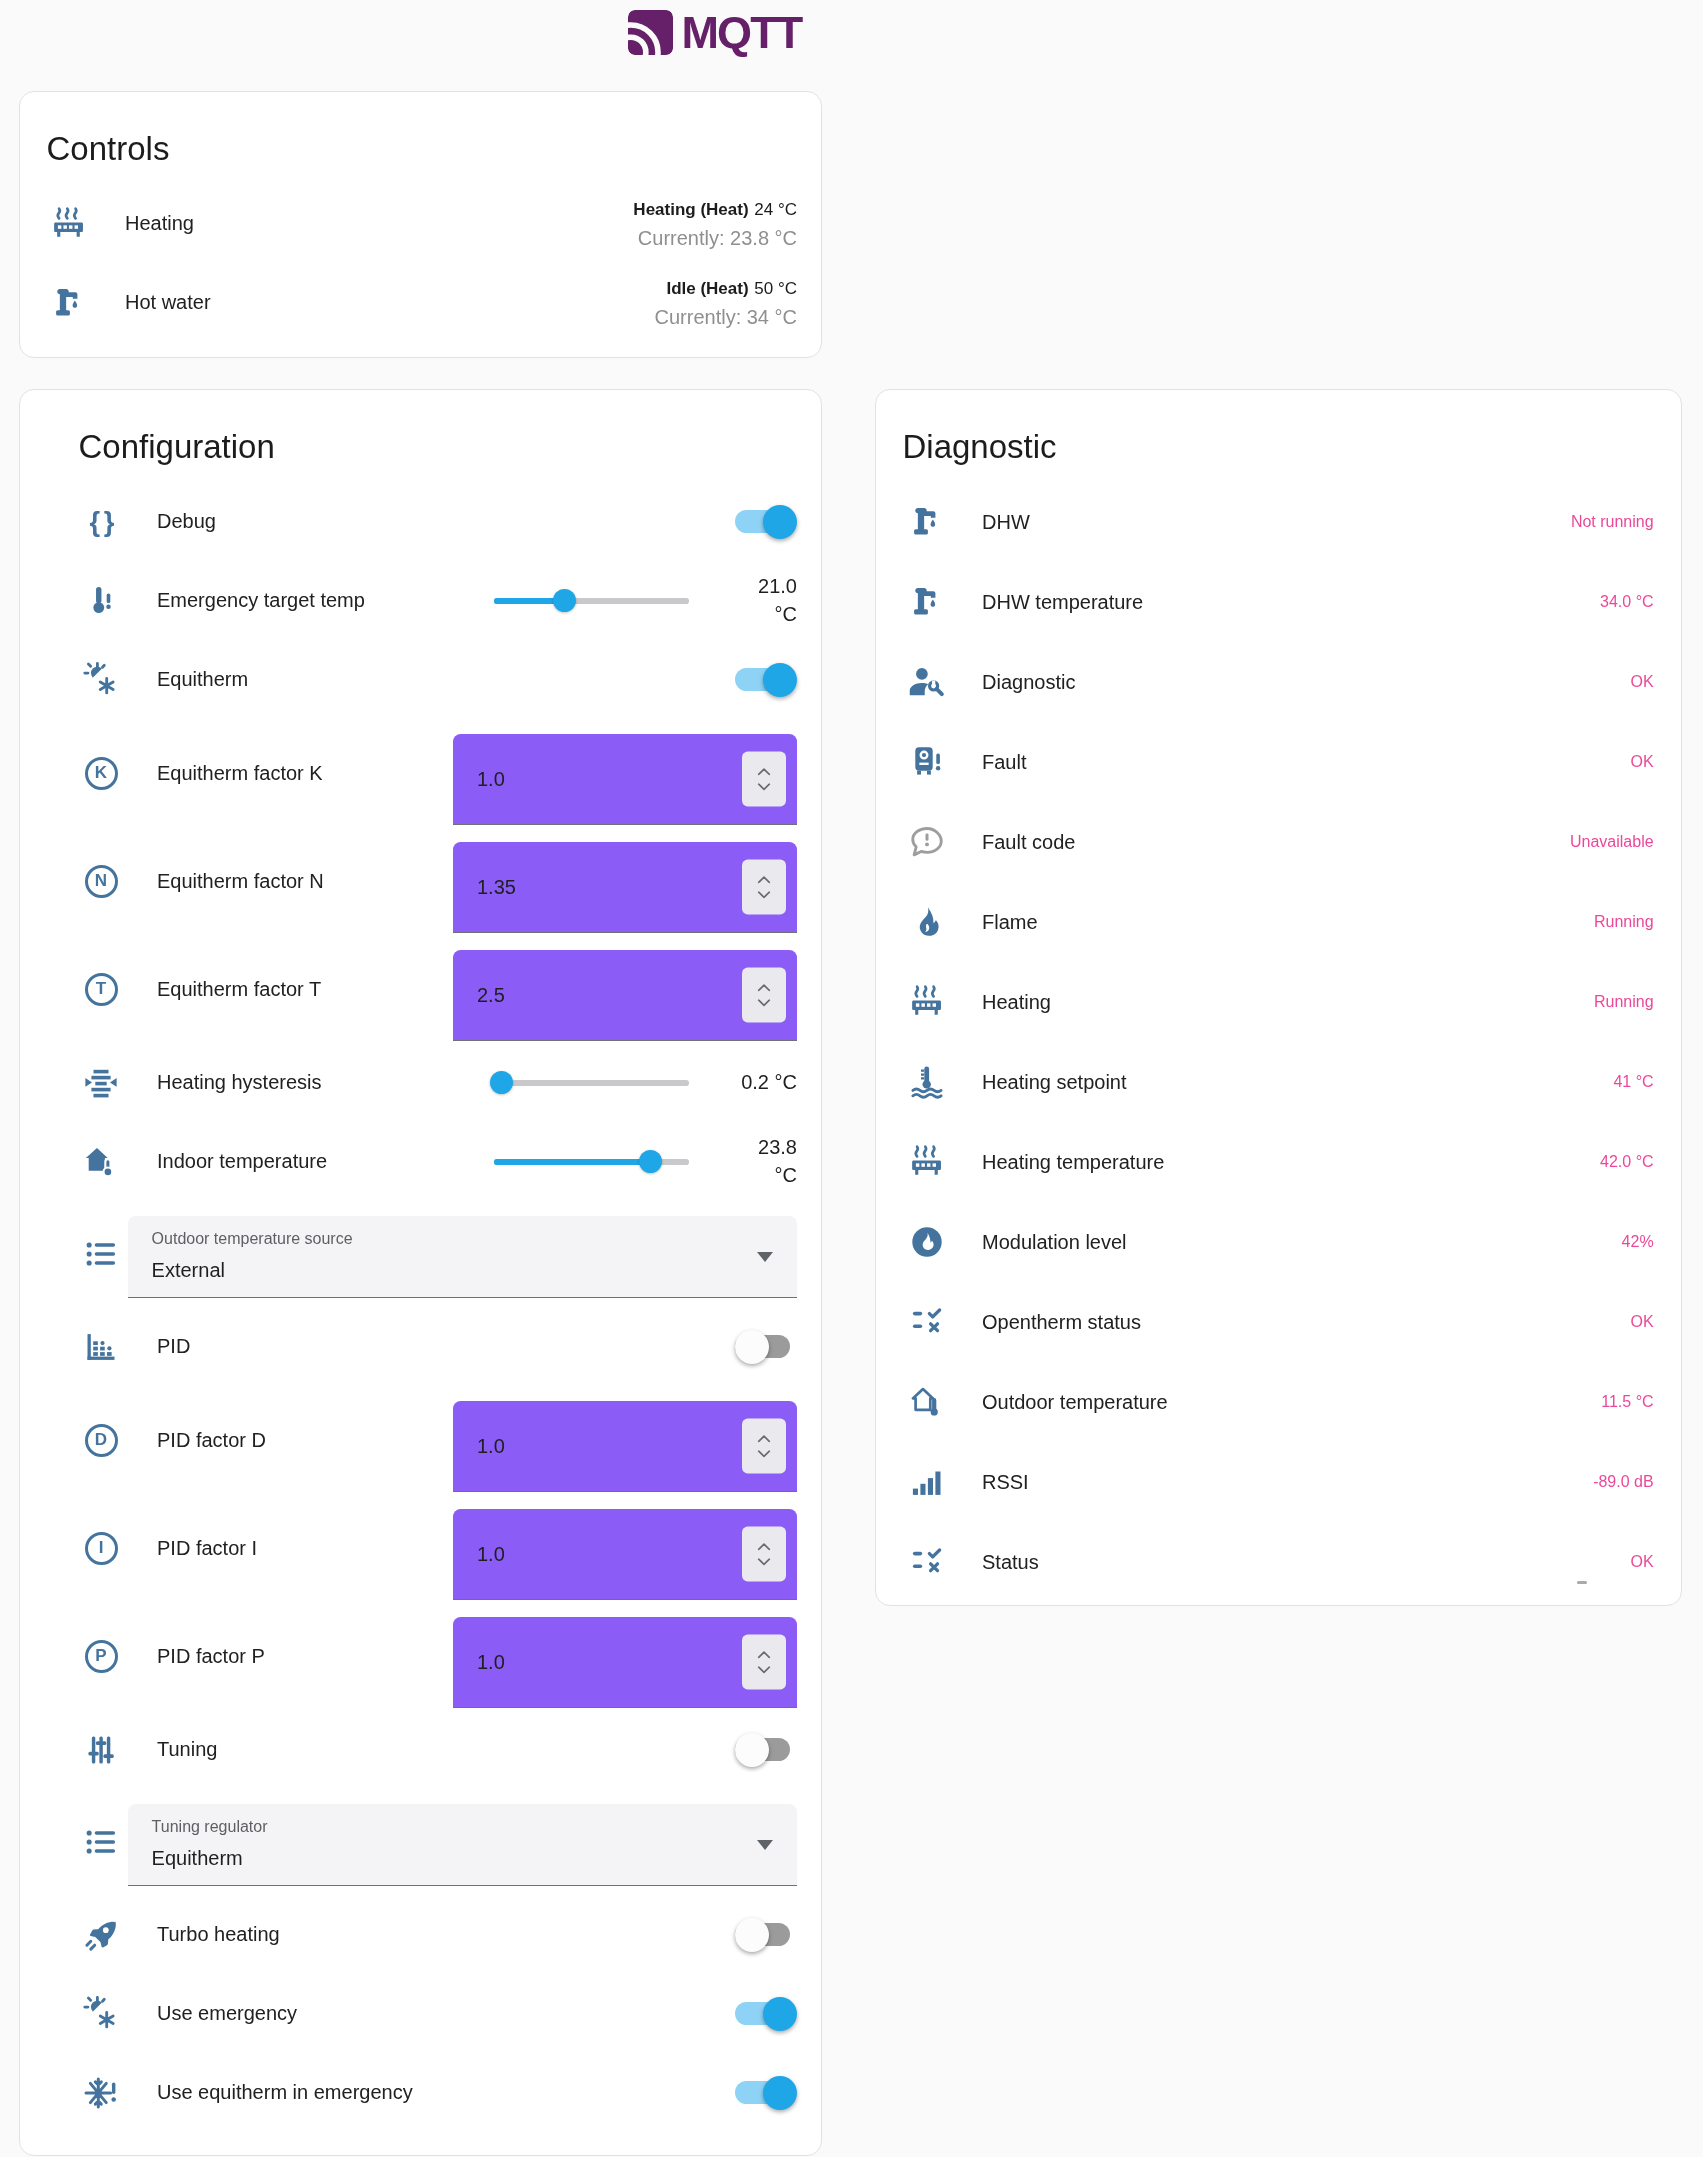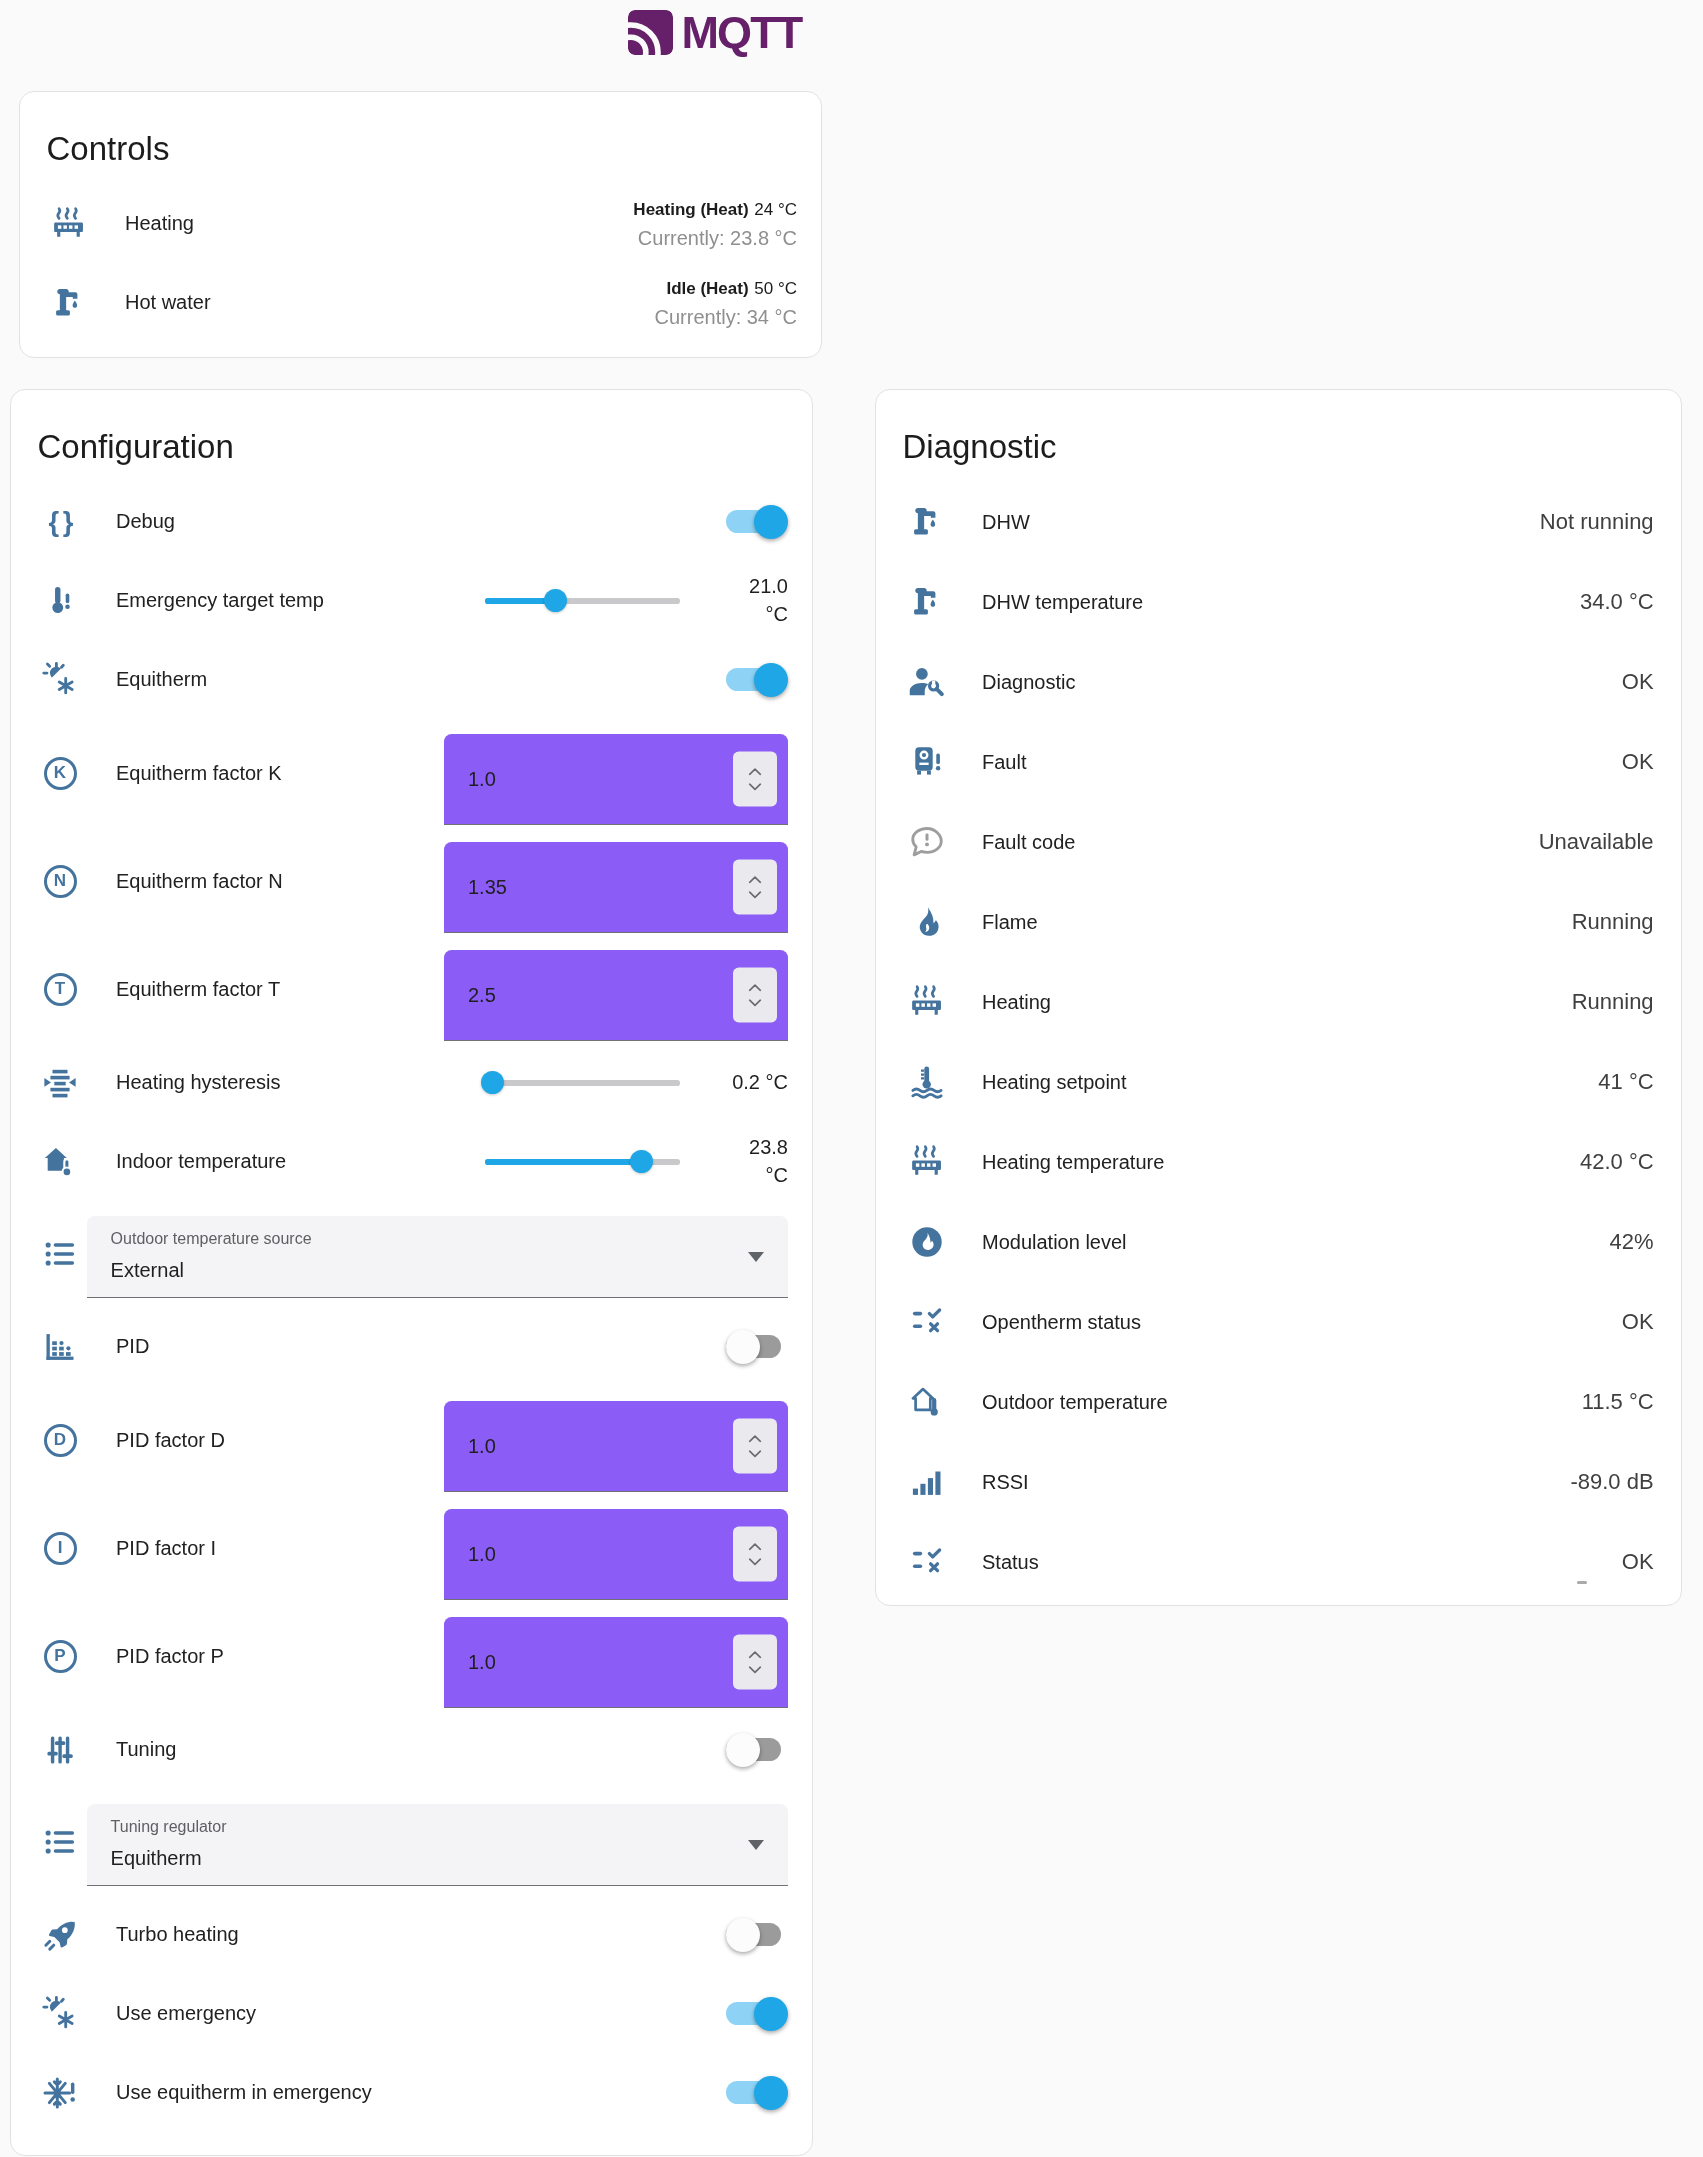--- a/index.html
+++ b/index.html
@@ -11,21 +11,21 @@
   }
   .logo{position:absolute;left:628px;top:6.6px;height:51px;display:flex;align-items:center;gap:8.5px;color:var(--logo,#662069);}
   .logo svg{width:45px;height:45px;display:block;}
   .logo .ltext{font-size:45px;font-weight:800;letter-spacing:-1.9px;line-height:51px;}
 
   .card{position:absolute;background:#fff;border:0.9px solid #e2e2e6;border-radius:15px;box-sizing:border-box;overflow:hidden;}
   .card h2{margin:0;padding:32px 26.5px 1.9px 26.5px;font-size:33px;font-weight:400;color:#1c1c1c;line-height:49px;}
   .rows{margin-top:9.5px;}
 
   #card-controls{left:19px;top:91px;width:803px;height:267px;}
-  #card-config{left:10px;top:389px;width:803px;height:1767px;}
+  #card-config{left:19px;top:389px;width:803px;height:1767px;padding-left:32px;}
   #card-diag{left:875px;top:389px;width:807px;height:1217px;}
 
   .row,.crow,.drow{display:flex;align-items:center;box-sizing:border-box;padding:0 24px 0 30px;}
   .drow{padding:0 27.4px 0 32px;height:80px;}
   .crow{height:79px;}
   .h-toggle,.h-slider{height:79px;}
   .h-number{height:108px;}
   .h-select{height:106px;}
 
   .icon{width:38px;height:38px;flex:0 0 38px;margin-right:37px;display:flex;align-items:center;justify-content:center;color:var(--iconblue,#44739e);}
@@ -72,21 +72,21 @@
     border-left:8.5px solid transparent;border-right:8.5px solid transparent;border-top:10.4px solid #5f6368;}
 
   
   .cstate{margin-left:auto;text-align:right;}
   .cstate .primary{font-size:17px;line-height:29px;color:#1c1c1c;}
   .cstate .primary b{font-weight:700;}
   .cstate .sv{margin-left:5.7px;}
   .cstate .secondary{font-size:20px;line-height:28px;color:#8f8f8f;}
 
   
-  .dvalue{margin-left:auto;font-size:22px;color:#404040;white-space:nowrap;}
+  .dvalue{margin-left:auto;font-size:16px;color:#ec4899;white-space:nowrap;}
   .stray{position:absolute;left:701px;top:1191px;width:9.5px;height:2.8px;border-radius:1.9px;background:#aaa;}
 </style>
 </head>
 <body style="--page-bg: #fafafa; --accent: #1ea6e6; --accent-track: #8ed3f6; --iconblue: #44739e; --mutedicon: #9e9e9e; --logo: #662069;">
 
 <div class="logo">
   <svg viewBox="0 0 24 24" aria-hidden="true">
     <defs>
         <clipPath id="lc">
           <rect x="0" y="0" width="24" height="24" rx="3.6"></rect>

